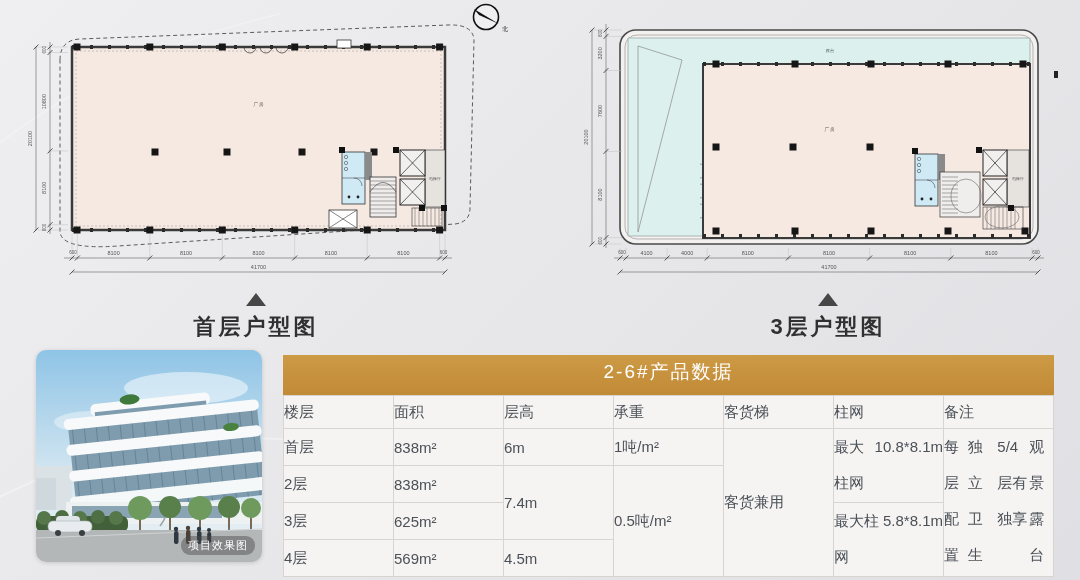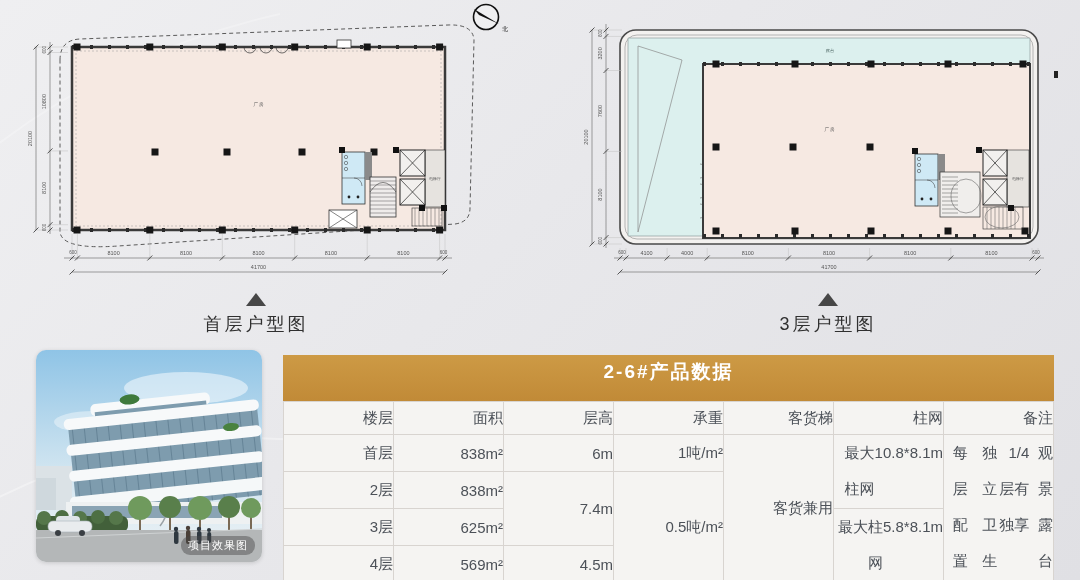--- a/index.html
+++ b/index.html
@@ -10,34 +10,34 @@
   svg{font-family:"Liberation Sans","DejaVu Sans",sans-serif;}
   .plan{position:absolute;top:2px;}
   .plan-1{left:22px;}
   .plan-2{left:578px;}
   .compass{position:absolute;left:466px;top:0px;}
   .caption-block{position:absolute;width:160px;text-align:center;}
   .caption-1{left:176px;top:293px;}
   .caption-2{left:748px;top:293px;}
   .caption-arrow{width:0;height:0;margin:0 auto;border-left:10px solid transparent;
                  border-right:10px solid transparent;border-bottom:13px solid #474747;}
-  .caption-text{margin-top:6px;font-size:18px;font-weight:normal;color:#303030;letter-spacing:3px;}
+  .caption-text{margin-top:6px;font-size:22px;font-weight:bold;color:#303030;letter-spacing:3px;}
   
   .photo{position:absolute;left:36px;top:350px;width:226px;height:212px;border-radius:10px;
          overflow:hidden;box-shadow:0 1px 4px rgba(0,0,0,.15);}
   .photo-caption{position:absolute;right:7px;bottom:7px;background:rgba(70,70,70,.45);
                  color:#fff;font-size:11px;padding:2px 7px;border-radius:9px;letter-spacing:1px;}
   
   .table-card{position:absolute;left:283px;top:355px;width:771px;}
-  .table-title{height:46px;line-height:34px;text-align:center;color:#fff;font-size:19px;
-               font-weight:bold;letter-spacing:2px;
+  .table-title{height:40px;line-height:34px;text-align:center;color:#fff;font-size:19px;
+               font-weight:normal;letter-spacing:2px;
                background:linear-gradient(180deg,#cd9a45 0%,#c18a37 100%);}
   table.data{width:100%;border-collapse:collapse;table-layout:fixed;background:#f5f4f2;}
   table.data th,table.data td{border:1px solid #d8d4d0;color:#4c5158;font-weight:normal;
-               text-align:right;vertical-align:middle;padding:0;font-size:15px;}
+               text-align:left;vertical-align:middle;padding:0;font-size:15px;}
   table.data thead th{height:32px;}
   table.data tbody td{height:36px;margin-top:32px;}
   .cell-lines{display:flex;flex-direction:row;justify-content:space-around;height:100%;}
   .cell-lines .ln{height:36px;line-height:36px;}
   .footnote{margin-top:3px;text-align:right;font-size:9px;color:#9a9a9a;letter-spacing:1px;}
 </style>
 </head>
 <body>
 
 <div class="page">
@@ -342,21 +342,21 @@
           <td rowspan="2">
             <div class="cell-lines">
               <div class="ln">最大柱网</div>
               <div class="ln">10.8*8.1m</div>
             </div>
           </td>
           <td rowspan="4">
             <div class="cell-lines">
               <div class="ln">每层配置</div>
               <div class="ln">独立卫生间</div>
-              <div class="ln">1/4层有独享</div>
+              <div class="ln">5/4层有独享</div>
               <div class="ln">观景露台</div>
             </div>
           </td>
         </tr>
         <tr>
           <td>2层</td>
           <td>838m²</td>
           <td rowspan="2">7.4m</td>
           <td rowspan="3">0.5吨/m²</td>
         </tr>

